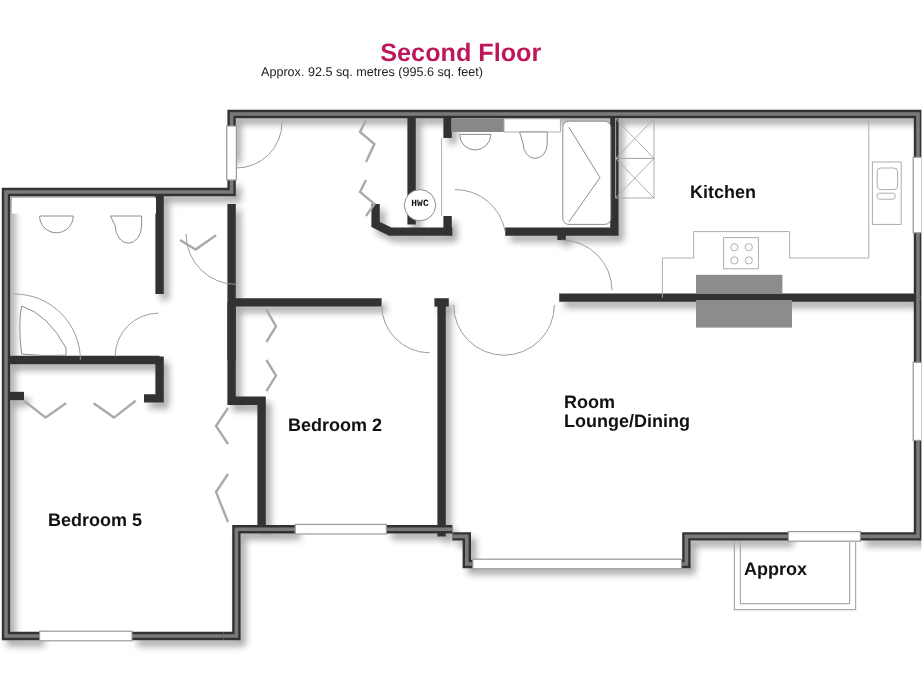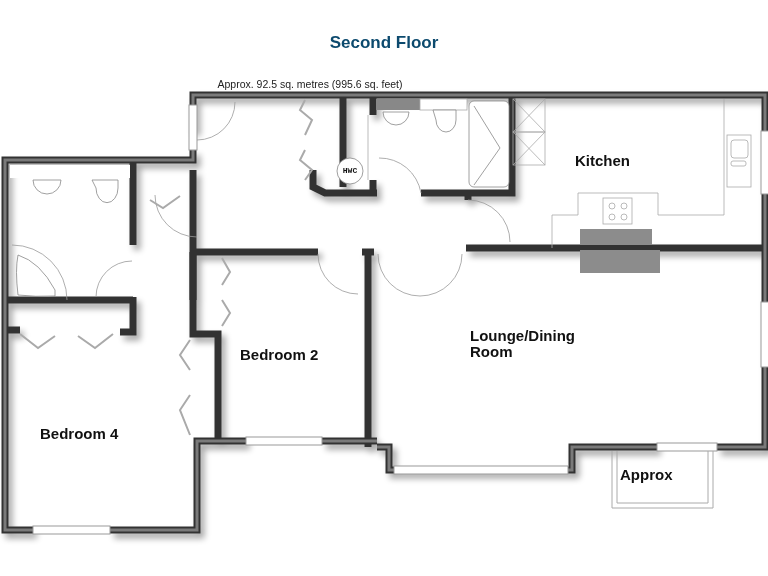--- a/index.html
+++ b/index.html
@@ -1,18 +1,18 @@
 <!DOCTYPE html>
 <html><head>
   <meta charset="utf-8">
   <style>
     html, body { margin: 0; padding: 0; background: #ffffff; }
     body { width: 768px; height: 576px; position: relative; overflow: hidden; font-family: "Liberation Sans", sans-serif; }
-    .title { position: absolute; left: 0; width: 768px; top: 33px; text-align: center; font-weight: bold; font-size: 17px; color: #0c4a6e; }
-    .subtitle { position: absolute; left: 0; width: 620px; top: 54px; text-align: center; font-size: 10.5px; color: #222; margin-top: 24px; }
+    .title { position: absolute; left: 0; width: 768px; top: 33px; text-align: center; font-weight: bold; font-size: 21px; color: #be185d; }
+    .subtitle { position: absolute; left: 0; width: 620px; top: 54px; text-align: center; font-size: 10.5px; color: #222; }
     svg.plan { position: absolute; left: 0; top: 0; }
     .room-label { position: absolute; font-weight: bold; font-size: 15px; color: #111; text-align: left; line-height: 16px; }
     .hwc-label { position: absolute; font-weight: bold; font-size: 8px; color: #111; text-align: center; }
   </style>
 </head>
 <body>
 
 <div class="title">Second Floor</div>
 <div class="subtitle">Approx. 92.5 sq. metres (995.6 sq. feet)</div>
 
@@ -153,19 +153,19 @@
       <circle cx="624" cy="206" r="3"></circle>
     <circle cx="612" cy="217" r="3"></circle>
       <circle cx="624" cy="217" r="3"></circle>
     <rect x="580" y="229" width="72" height="16" fill="#8c8c8c" stroke="none"></rect>
     <rect x="580" y="250" width="80" height="23" fill="#8c8c8c" stroke="none"></rect>
   </g>
 </svg>
 
 <div class="room-label" style="left:575px; top:153px; width:110px;">Kitchen</div>
 <div class="room-label" style="left:470px; top:328px; width:170px;">
+  <div>Room</div>
   <div>Lounge/Dining</div>
-  <div>Room</div>
 </div>
-<div class="room-label" style="left:40px; top:426px; width:110px;">Bedroom 4</div>
+<div class="room-label" style="left:40px; top:426px; width:110px;">Bedroom 5</div>
 <div class="room-label" style="left:240px; top:347px; width:110px;">Bedroom 2</div>
 <div class="room-label" style="left:620px; top:467px; width:100px;">Approx</div>
 <div class="hwc-label" style="left:335px; top:166px; width:30px;font-family:Liberation Mono, monospace;">HWC</div>
 
 </body></html>

